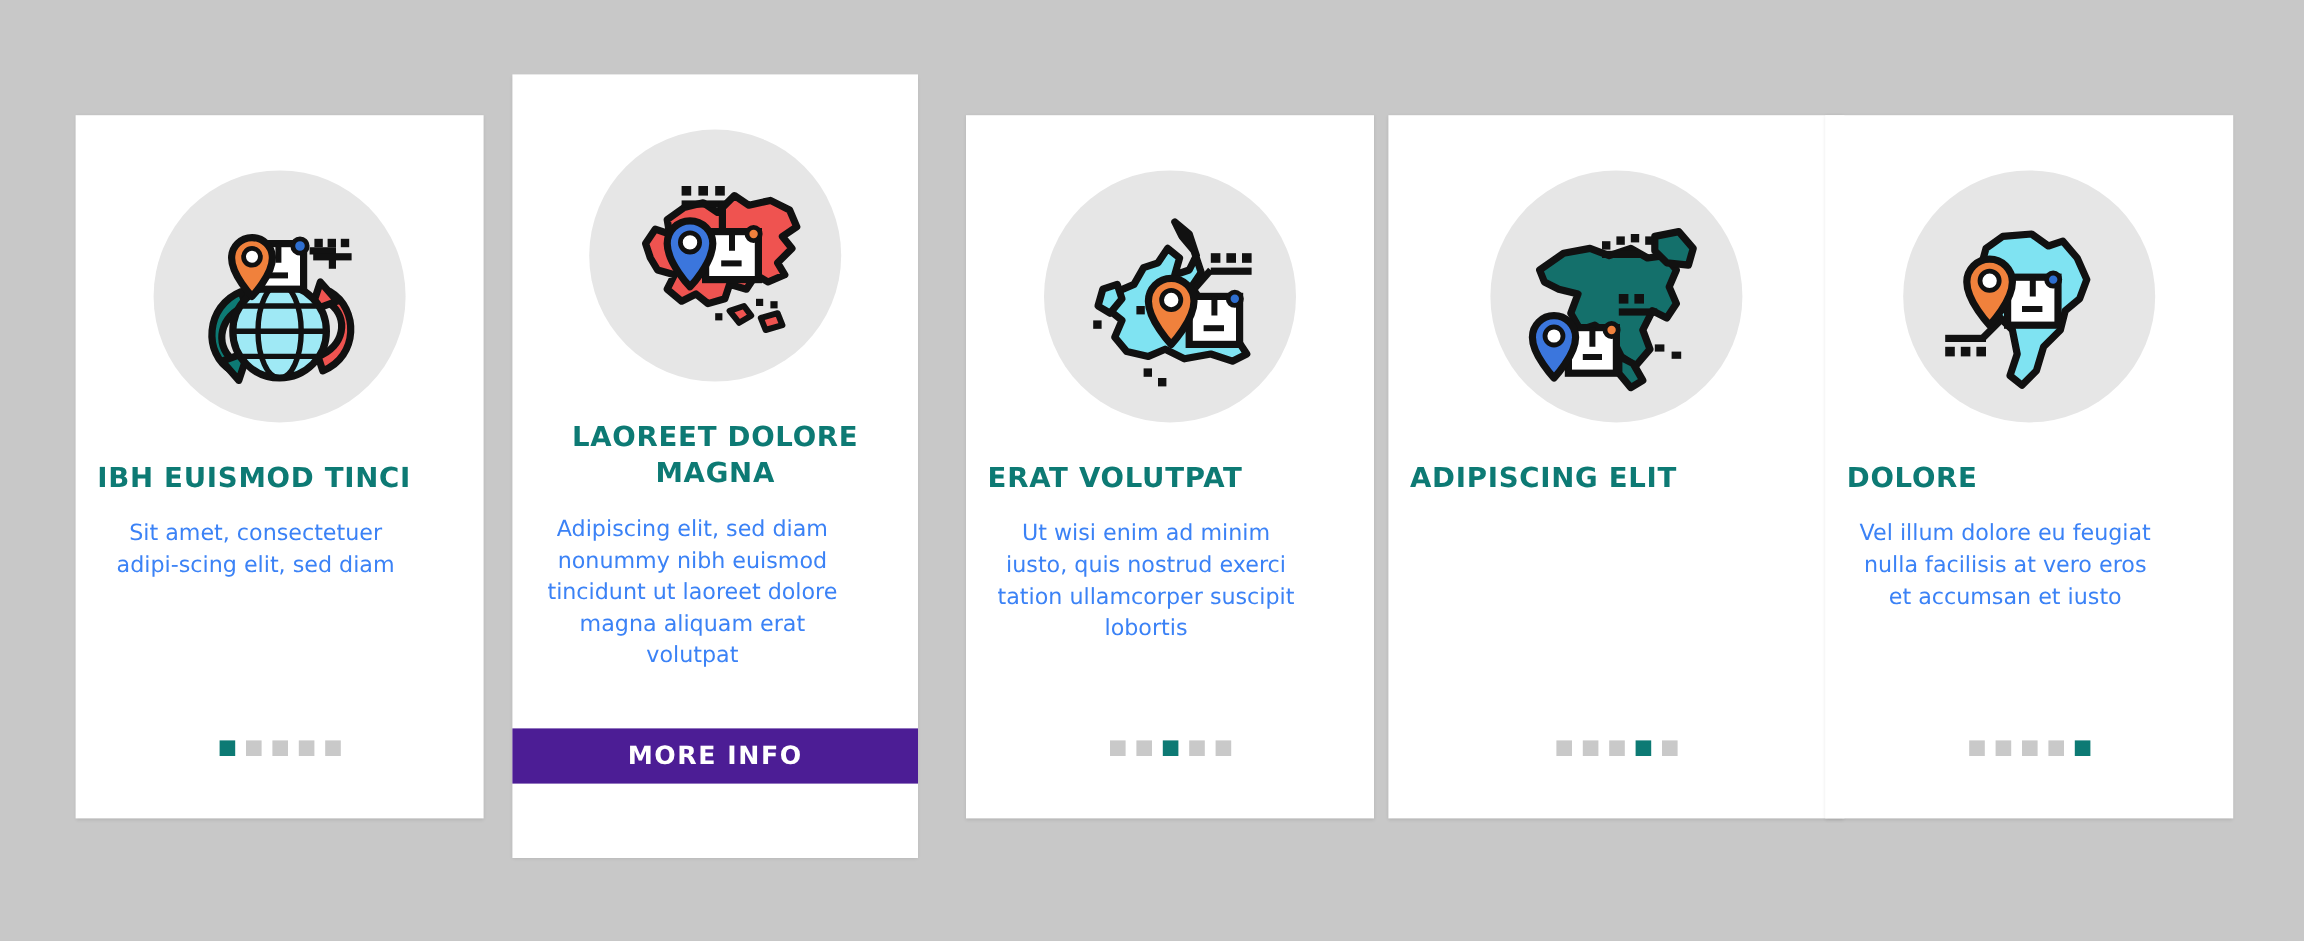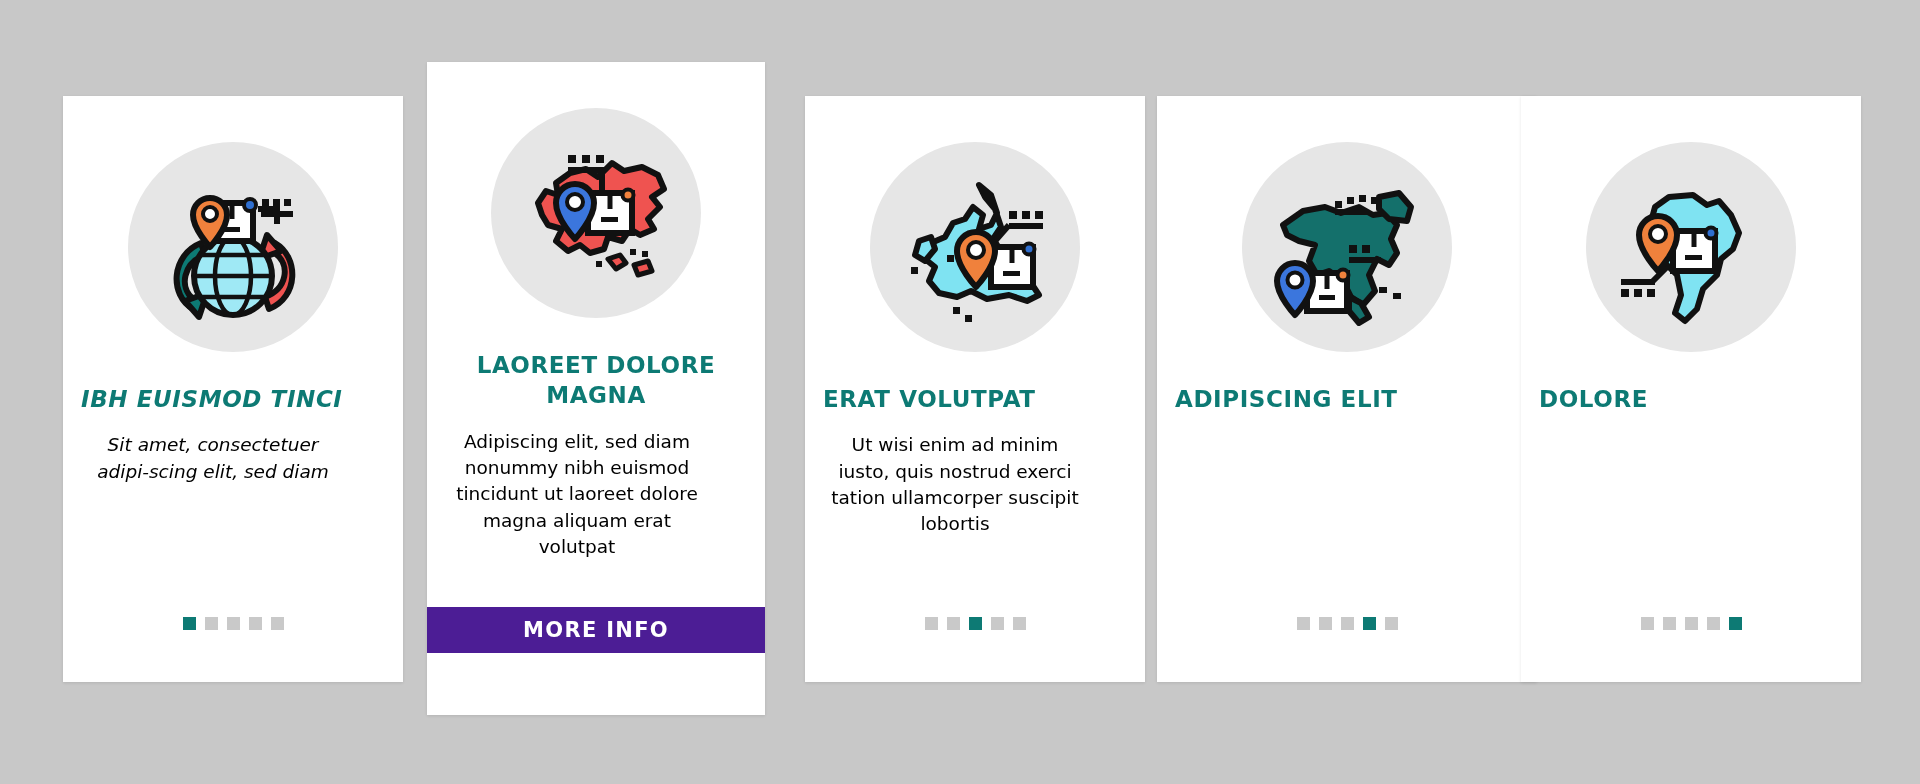--- a/index.html
+++ b/index.html
@@ -21,21 +21,21 @@
 
   
   .card {
     position: absolute;
     background: #ffffff;
     box-shadow: 0 1px 3px rgba(0,0,0,0.10);
     display: flex;
     flex-direction: column;
     align-items: flex-start;
   }
-  .card.c1 { left: 63px;   top: 96px;  width: 340px; height: 586px; font-style: italic; }
+  .card.c1 { left: 63px;   top: 96px;  width: 340px; height: 586px; }
   .card.c2 { left: 427px;  top: 62px;  width: 338px; height: 653px; }
   .card.c3 { left: 793px;  top: 96px;  width: 340px; height: 586px; margin-left: 12px; }
   .card.c4 { left: 1157px; top: 96px;  width: 380px; height: 586px; }
   .card.c5 { left: 1521px; top: 96px;  width: 340px; height: 586px; }
 
   
   .icon-wrap {
     width: 100%;
     display: flex;
     justify-content: center;
@@ -67,21 +67,21 @@
     line-height: 1.32;
     padding: 0 18px;
   }
   .c1 .card-title { margin-top: 32px; }
   .c2 .card-title { margin-top: 32px; }
   .c3 .card-title { margin-top: 32px; }
   .c4 .card-title { margin-top: 32px; }
   .c5 .card-title { margin-top: 32px; }
 
   .card-desc {
-    color: #000000;
+    color: #3b82f6;
     font-size: 18.5px;
     line-height: 1.42;
     text-align: center;
     margin-top: 18px;
     padding: 0 22px;
     max-width: 300px;
   }
 
   
   .dots {
@@ -311,20 +311,21 @@
           <line x1="87" y1="68" x2="87" y2="84" stroke="#111" stroke-width="5"></line>
           <rect x="78" y="92" width="17" height="5" fill="#111"></rect>
           <circle cx="104" cy="70" r="5.5" fill="#2f6fd0" stroke="#111" stroke-width="4"></circle>
 
           <path d="M32 72 a19 19 0 1 1 38 0 c0 16 -19 36 -19 36 S32 88 32 72 Z" fill="#f0813c" stroke="#111" stroke-width="6" stroke-linejoin="round"></path>
           <circle cx="51" cy="71" r="8" fill="#ffffff" stroke="#111" stroke-width="4"></circle>
         </svg>
       </div>
     </div>
     <div class="card-title">DOLORE</div>
+    <div class="card-desc">Vel illum dolore eu feugiat nulla facilisis at vero eros et accumsan et iusto</div>
     <div class="dots">
       <span class="dot"></span>
       <span class="dot"></span>
       <span class="dot"></span>
       <span class="dot"></span>
       <span class="dot active"></span>
     </div>
   </div>
 
 </div>

